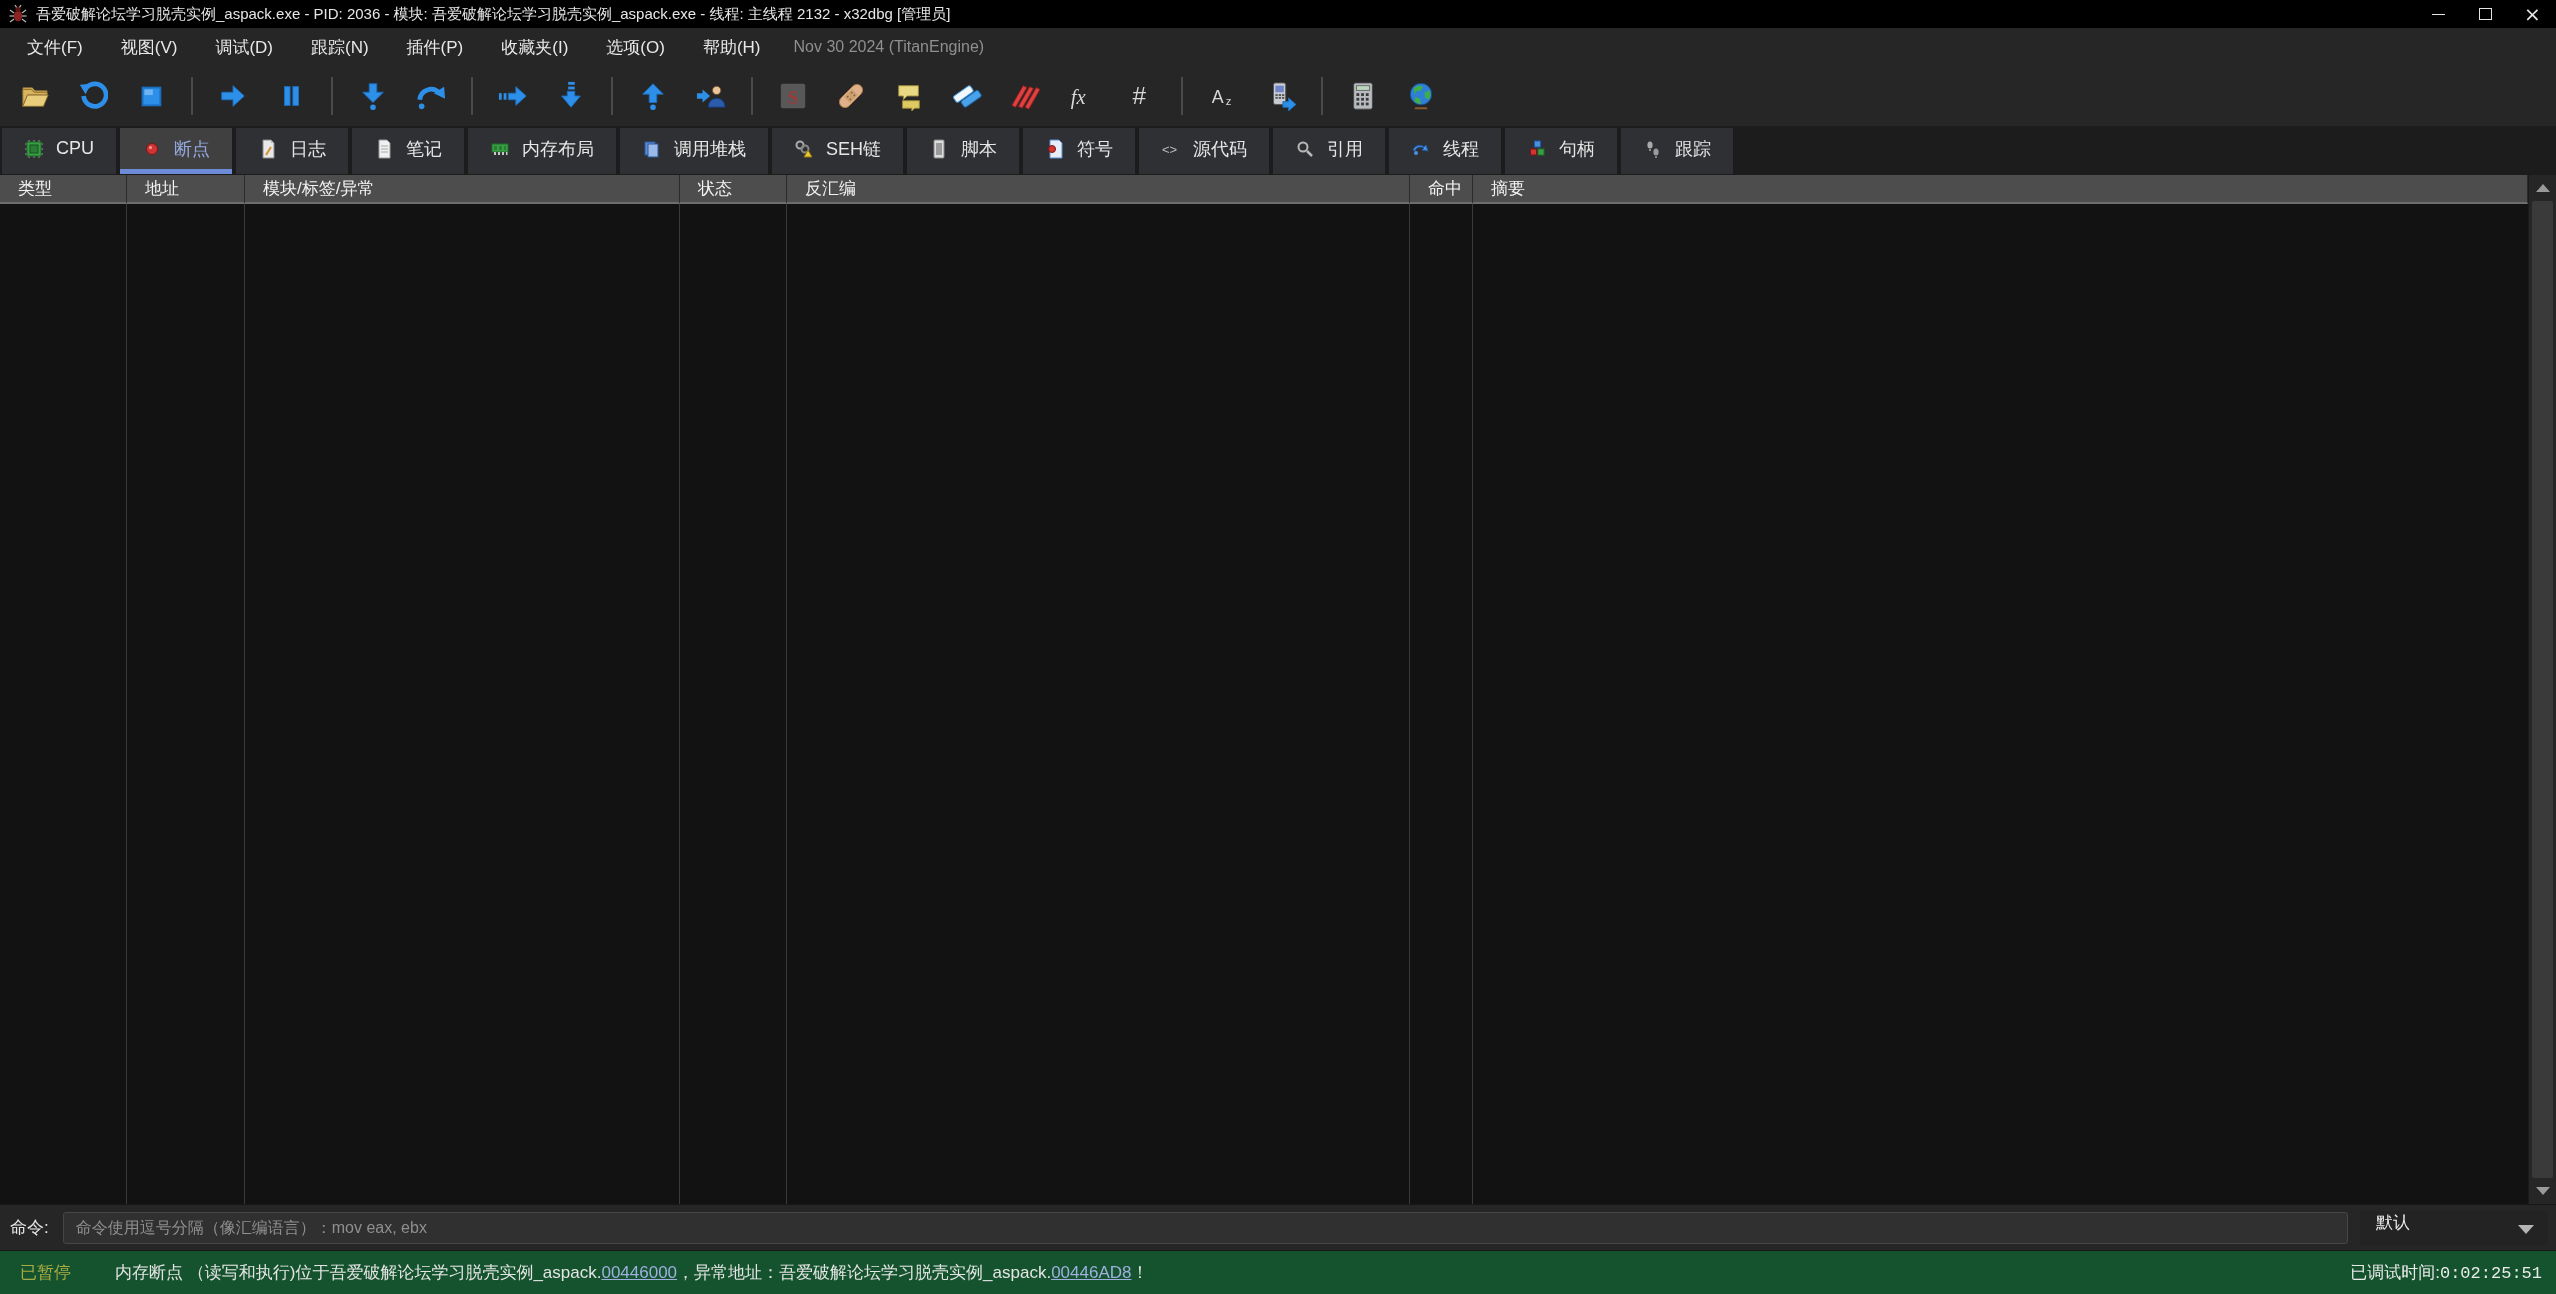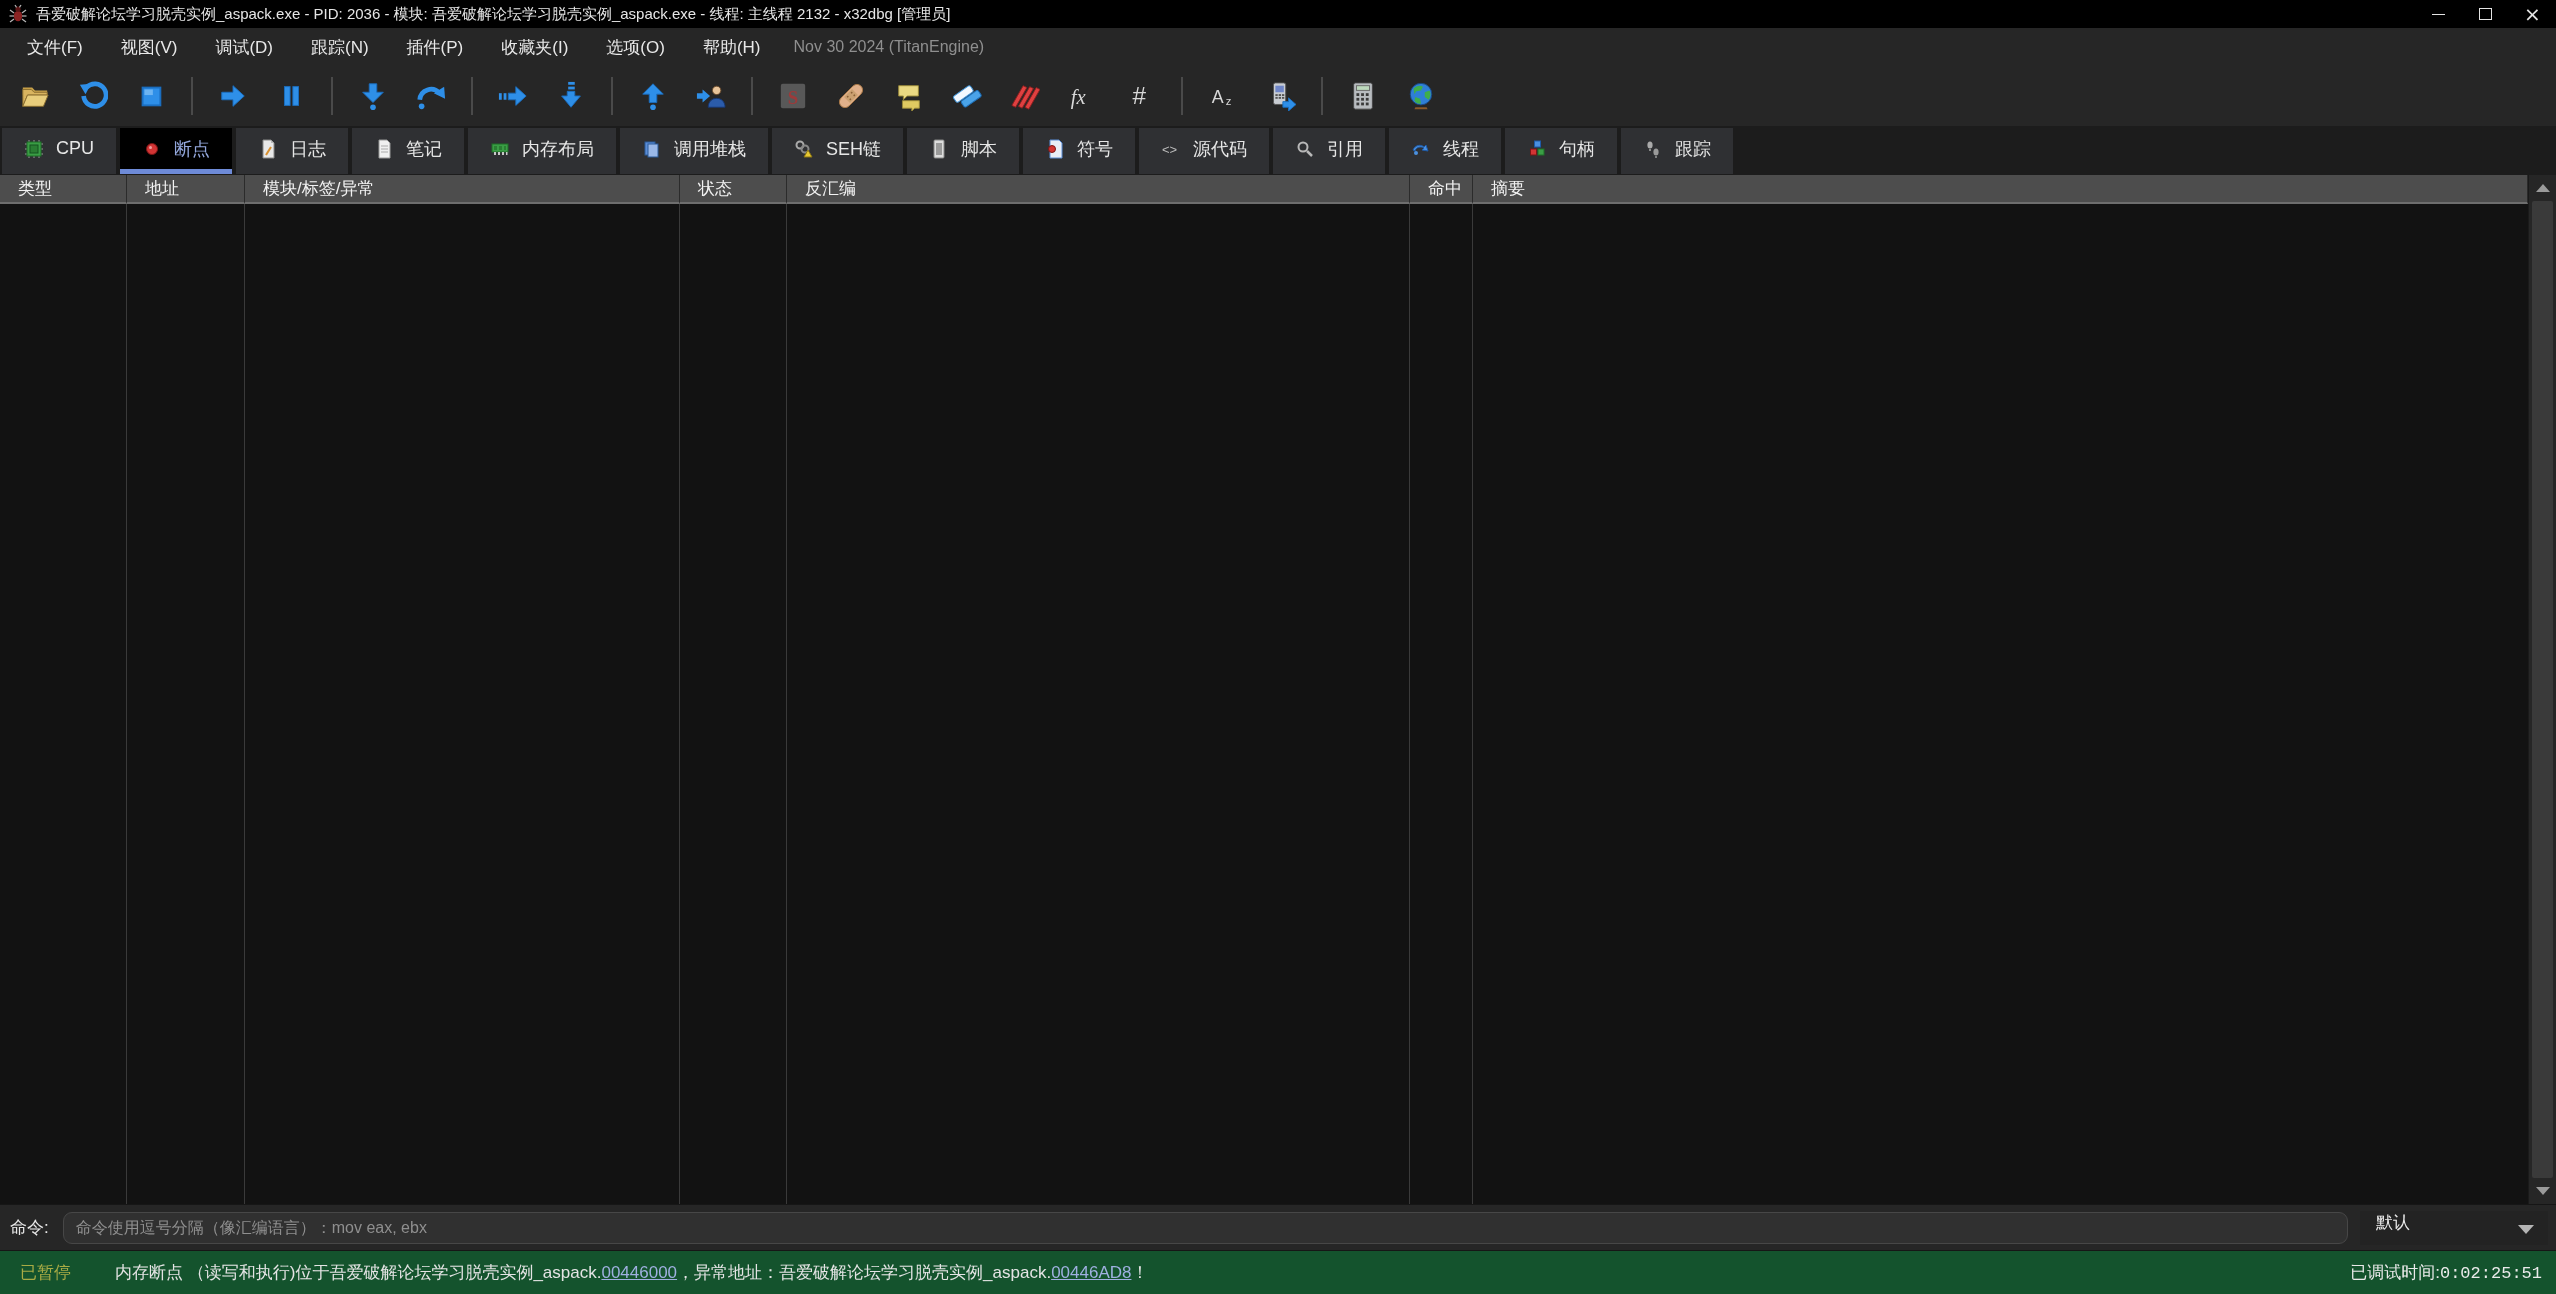--- a/index.html
+++ b/index.html
@@ -25,39 +25,39 @@
   .tbtn{width:58px;height:50px;display:flex;align-items:center;justify-content:center;border-radius:3px;}
   .ticon{width:32px;height:32px;display:flex;align-items:center;justify-content:center;}
   .ticon svg{width:30px;height:30px;}
   .tsep{width:2px;height:38px;background:#4a4a4a;margin:0 11px;}
   
   .tabbar{height:49px;background:#1c1c1c;display:flex;align-items:flex-start;padding:2px 8px 0 2px;box-sizing:border-box;}
   .tab{height:46px;background:#2f3033;display:flex;align-items:center;gap:12px;padding:0 22px;margin-right:4px;
        font-size:18px;color:#e6e6e6;border-bottom:5px solid transparent;box-sizing:border-box;white-space:nowrap;}
   .tab .tabicon{width:20px;height:20px;display:flex;align-items:center;justify-content:center;}
   .tab .tabicon svg{width:20px;height:20px;}
-  .tab.active{background:#000000;color:#93a7dc;border-bottom-color:#6e8bd8;}
+  .tab.active{background:#404040;color:#93a7dc;border-bottom-color:#6e8bd8;}
   
   .tablewrap{position:relative;height:1029px;background:#141414;}
   .thead{height:29px;display:flex;background:#4d4d4d;margin-right:28px;}
   .th{box-sizing:border-box;border-right:1px solid #2b2b2b;border-bottom:2px solid #6e6e6e;
       color:#f2f2f2;font-size:17px;display:flex;align-items:center;padding-left:18px;white-space:nowrap;overflow:hidden;}
   .tbody{position:absolute;top:29px;left:0;right:28px;bottom:0;background:#121212;overflow:hidden;}
   .colline{position:absolute;top:0;bottom:0;width:1px;background:#3a3a3a;}
   .vscroll{position:absolute;top:0;right:0;bottom:0;width:28px;background:#262626;border-left:1px solid #1a1a1a;box-sizing:border-box;}
   .sb-btn{height:26px;display:flex;align-items:center;justify-content:center;}
   .tri-up{width:0;height:0;border-left:7px solid transparent;border-right:7px solid transparent;border-bottom:8px solid #9a9a9a;}
   .tri-down{width:0;height:0;border-left:7px solid transparent;border-right:7px solid transparent;border-top:8px solid #9a9a9a;}
   .sb-track{position:absolute;top:26px;bottom:26px;left:0;right:0;}
   .sb-thumb{position:absolute;top:0;bottom:0;left:3px;right:3px;background:#3a3a3a;border-radius:2px;}
   .sb-bottom{position:absolute;bottom:0;left:0;right:0;}
   
   .cmdbar{height:46px;background:#262626;border-top:1px solid #161616;display:flex;align-items:center;box-sizing:border-box;}
   .cmd-label{font-size:17px;margin:0 14px 0 10px;white-space:nowrap;}
-  .cmd-input{flex:1;height:30px;background:#303030;border:1px solid #474747;border-radius:9px;color:#cccccc;
+  .cmd-input{flex:1;height:30px;background:#303030;border:1px solid #474747;border-radius:3px;color:#cccccc;
              padding:0 12px;font-size:16px;outline:none;font-family:"Liberation Sans","DejaVu Sans",sans-serif;}
   .cmd-input::placeholder{color:#8f8f8f;opacity:1;}
   .cmd-profile{width:188px;height:34px;margin:0 8px 0 12px;background:#232323;display:flex;align-items:flex-start;
                font-size:17px;color:#eaeaea;padding-left:16px;box-sizing:border-box;position:relative;}
   .caret-down{position:absolute;right:14px;top:14px;width:0;height:0;border-left:8px solid transparent;
               border-right:8px solid transparent;border-top:9px solid #b4b4b4;}
   
   .statusbar{height:44px;background:#14532d;border-top:1px solid #161616;display:flex;align-items:center;
              font-size:17px;box-sizing:border-box;}
   .status-state{color:#a9ab45;margin-left:20px;white-space:nowrap;}

